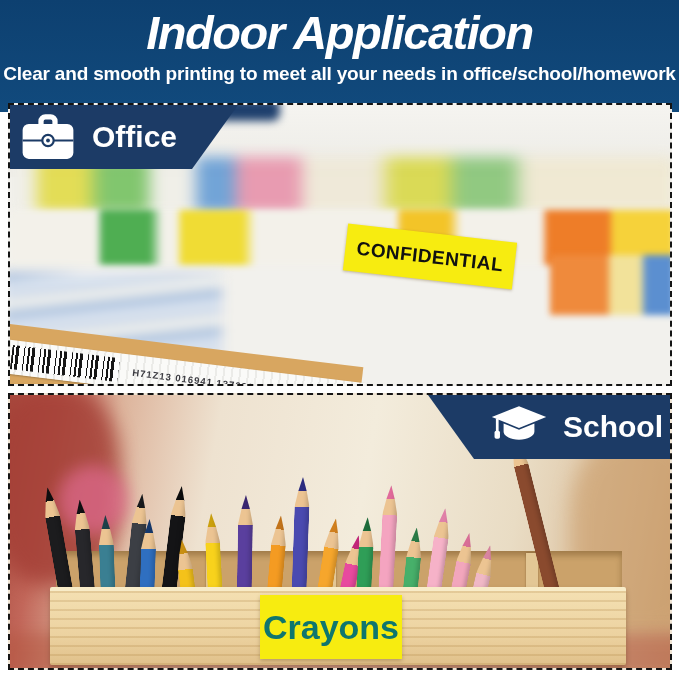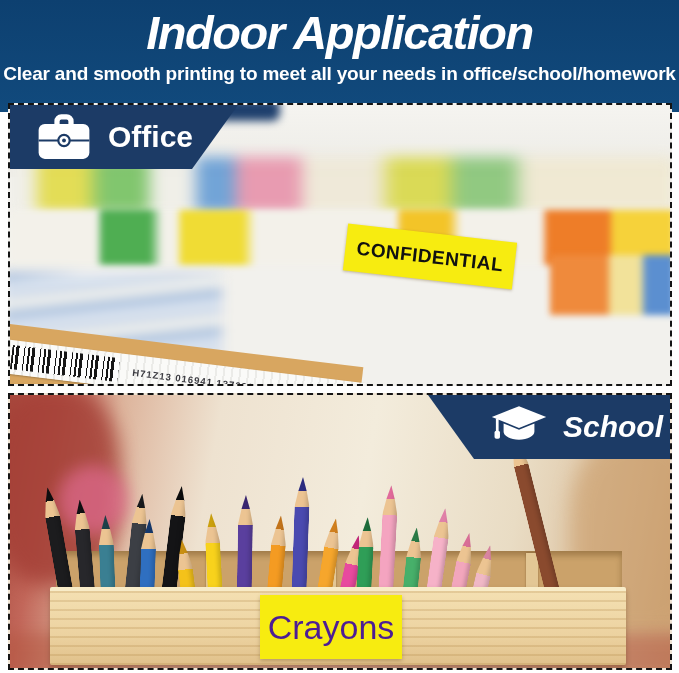--- a/index.html
+++ b/index.html
@@ -15,24 +15,24 @@
 
   
   .panel { position:absolute; left:8px; width:664px; border:2px dashed #141414; overflow:hidden; }
   .panel-office { top:103px; height:283px; background:#f2f1ed; }
   .panel-school { top:393px; height:277px; background:#efe4d4; }
 
   
   .badge { position:absolute; top:0; height:64px; background:#1c3b66; color:#fff;
     display:flex; align-items:center; z-index:20; }
   .badge .blabel { font-size:30px; font-weight:bold; }
-  .badge-office { left:0; width:228px; padding-left:26px; gap:16px;
+  .badge-office { left:0; width:228px; padding-left:10px; gap:16px;
     clip-path:polygon(0 0,100% 0,calc(100% - 46px) 100%,0 100%); }
   .badge-school { right:0; width:242px; padding-left:62px; gap:15px;
-    clip-path:polygon(0 0,100% 0,100% 100%,46px 100%);font-style:italic; }
+    clip-path:polygon(0 0,100% 0,100% 100%,46px 100%); }
   .badge svg { display:block; }
 
   
   .op { position:absolute; }
   .row-top { left:0; top:0; width:664px; height:72px;
     background:linear-gradient(180deg,#f5f4f0 0%,#ecebe6 100%); }
   .row-tabs1 { left:0; top:52px; width:664px; height:56px; filter:blur(7px); opacity:.95;
     background:linear-gradient(90deg,#f0efe8 0 3%,#e3dc4e 5% 11%,#7cc468 14% 20%,#f0efe8 22% 27%,
       #6ba0d6 29% 33%,#e897ae 35% 43%,#efe9d8 45% 55%,#d9d94e 58% 65%,#8cc77c 68% 75%,#f0e9d2 78% 100%); }
   .row-tabs2 { left:0; top:105px; width:664px; height:55px; filter:blur(3px);
@@ -75,21 +75,21 @@
     clip-path:polygon(50% 0,78% 14px,100% 30px,100% 100%,0 100%,0 30px,22% 14px);
     box-shadow:inset -3px 0 4px rgba(0,0,0,.18); }
   .box-front { left:40px; top:192px; width:576px; height:78px; z-index:8;
     background:
       repeating-linear-gradient(180deg,rgba(170,125,60,.22) 0 2px,rgba(0,0,0,0) 2px 9px),
       linear-gradient(180deg,#f4e0b2 0%,#ecd2a0 60%,#e0c08a 100%);
     border-top:4px solid #f8ecc8; border-radius:2px; box-shadow:0 3px 5px rgba(80,50,20,.35); }
   .label-crayons { left:250px; top:200px; width:142px; height:64px; z-index:9;
     background:#f7ec10; display:flex; align-items:center; justify-content:center;
     box-shadow:0 2px 4px rgba(90,60,10,.3); }
-  .label-crayons span { font-size:34px; font-weight:normal; color:#4c1d95; }
+  .label-crayons span { font-size:34px; font-weight:bold; color:#0f766e; }
 </style>
 </head>
 <body>
 
 <div class="canvas">
 
   <div class="header">
     <h1>Indoor Application</h1>
     <div class="sub">Clear and smooth printing to meet all your needs in office/school/homework</div>
   </div>

